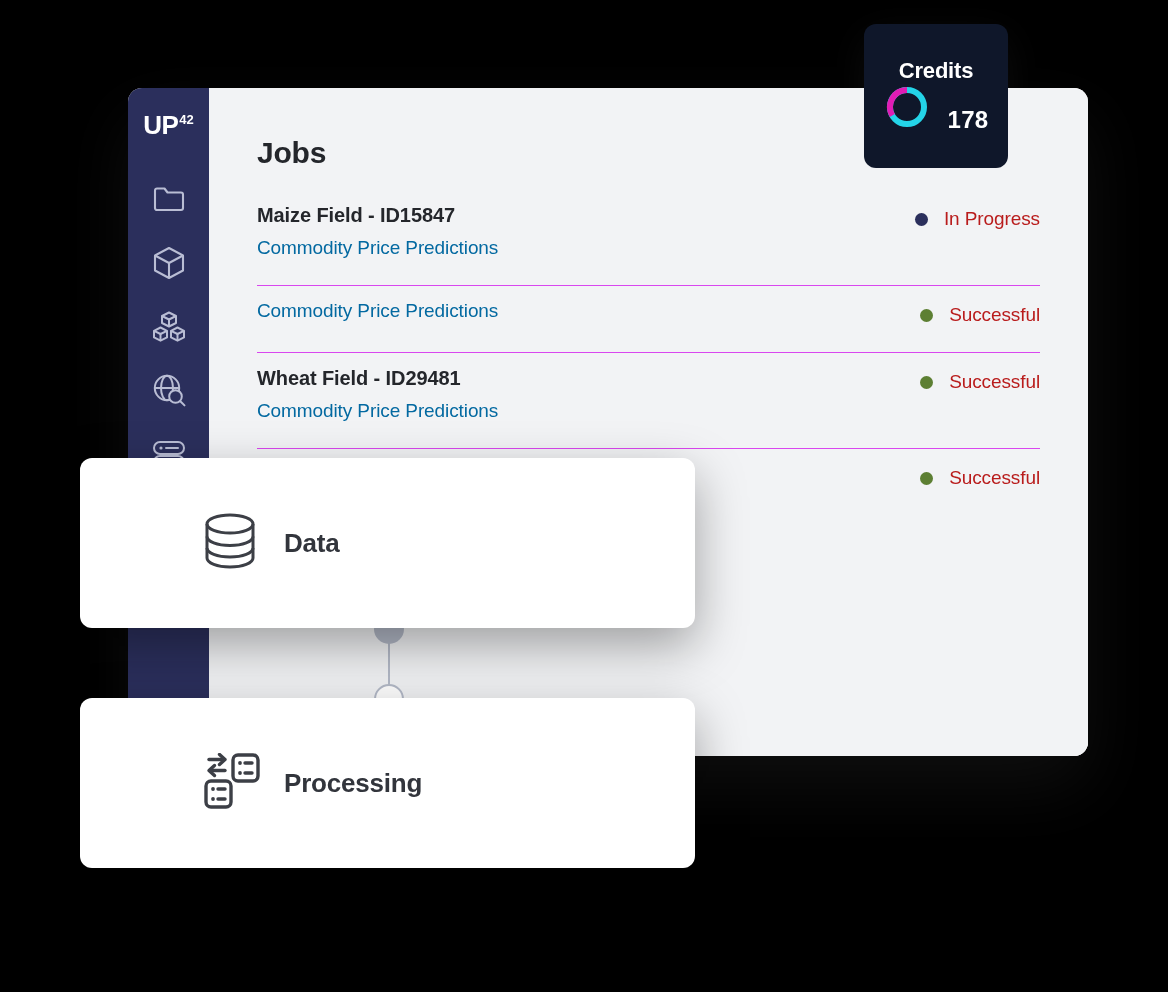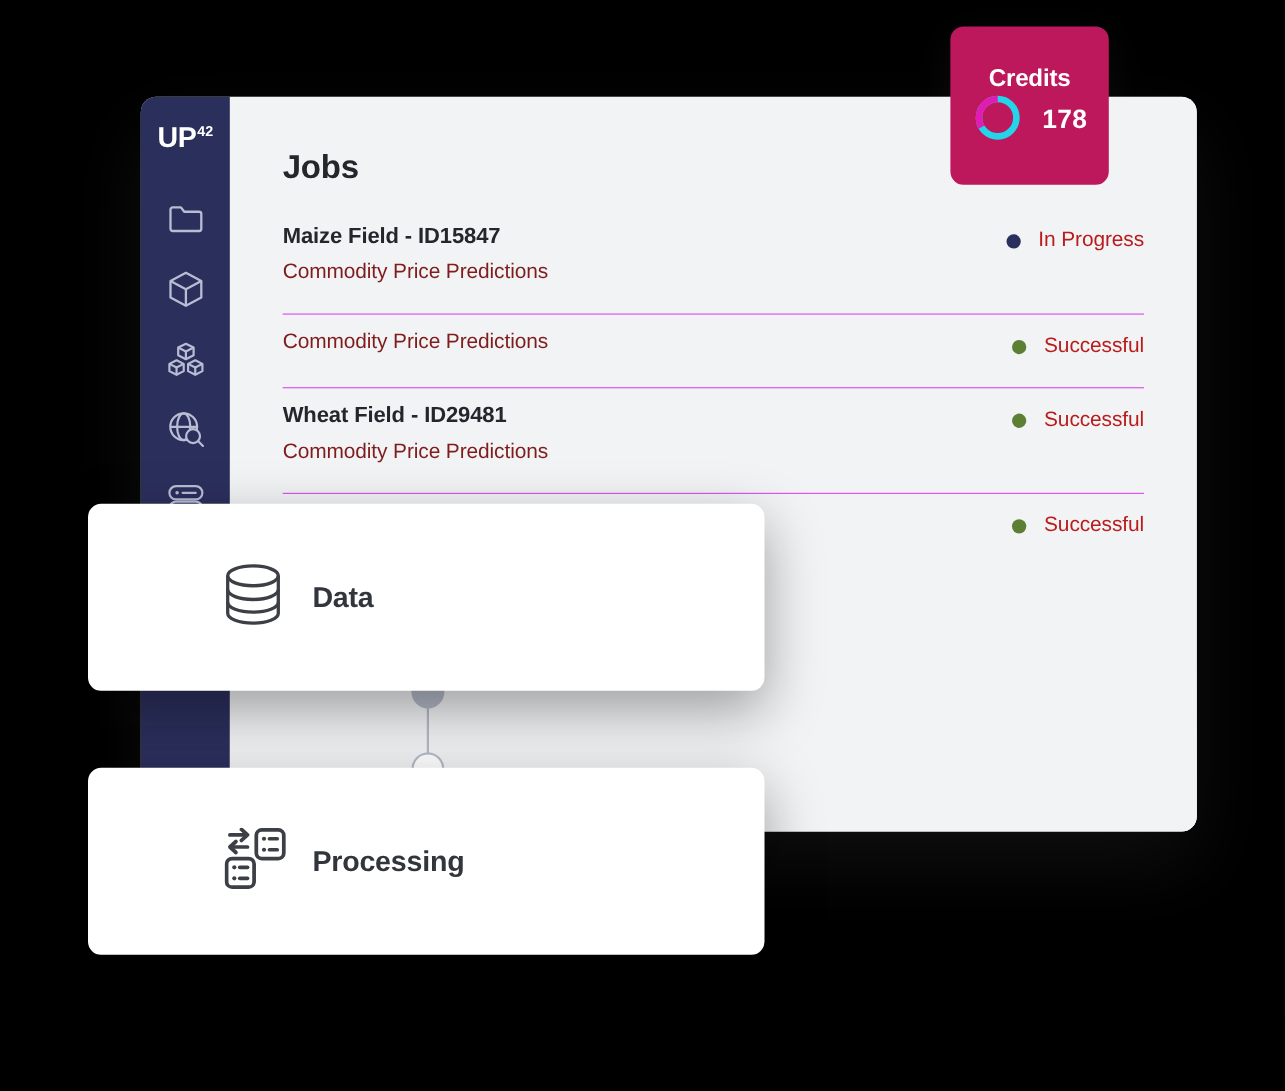--- a/index.html
+++ b/index.html
@@ -62,45 +62,45 @@
   .job-row {
     display:flex; align-items:flex-start; justify-content:space-between;
     padding:14px 0 26px 0;
     border-bottom:1px solid #d946ef;
   }
   .job-row:last-child { border-bottom:none; }
   .job-name {
     font-size:20px; font-weight:bold; color:#24262b;
     letter-spacing:-0.1px; margin-bottom:10px;
   }
-  .job-sub { font-size:19px; color:#7f1d1d; letter-spacing:-0.1px; }
+  .job-sub { font-size:19px; color:#0369a1; letter-spacing:-0.1px; }
   .job-status { display:flex; align-items:center; gap:16px; padding-top:4px; }
   .dot { width:13px; height:13px; border-radius:50%; flex:0 0 13px; }
   .status-label { font-size:19px; color:#b91c1c; letter-spacing:-0.1px; }
 
   
   .list-fade {
     position:absolute; left:0; right:0; bottom:0; height:150px;
     background:linear-gradient(to bottom, rgba(242,243,245,0) 0%, rgba(242,243,245,0.88) 55%, rgba(242,243,245,1) 100%);
     pointer-events:none;
   }
 
   
   .credits-card {
     position:absolute;
     left:864px; top:24px;
     width:144px; height:144px;
-    background:#be185d;
+    background:#0f172a;
     border-radius:12px;
     box-shadow:0 12px 40px rgba(255,255,255,0.05);
     display:flex; flex-direction:column;
     align-items:center; justify-content:center;
   }
   .credits-title { color:#ffffff; font-size:22px; font-weight:bold; letter-spacing:-0.2px; }
-  .credits-row { display:flex; align-items:center; gap:18px; }
+  .credits-row { display:flex; align-items:flex-end; gap:18px; }
   .credits-val { color:#ffffff; font-size:24px; font-weight:bold; letter-spacing:0.3px; }
 
   
   .float-card {
     position:absolute;
     background:#ffffff;
     border-radius:12px;
     display:flex; align-items:center;
     padding-left:122px;
     box-shadow:0 18px 50px rgba(0,0,0,0.35);

